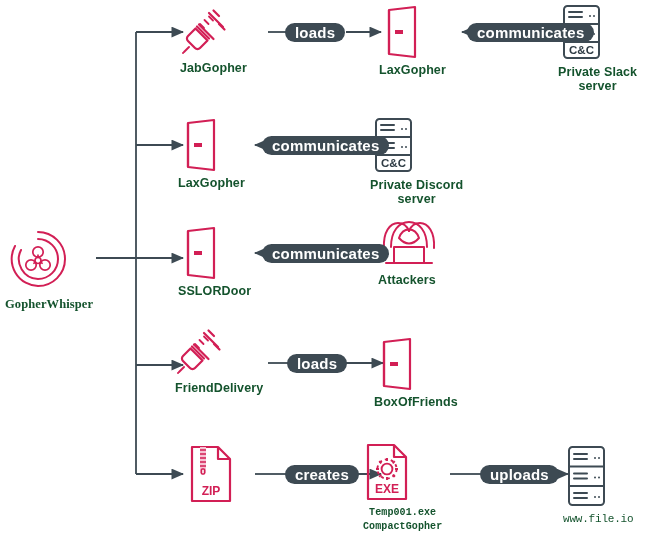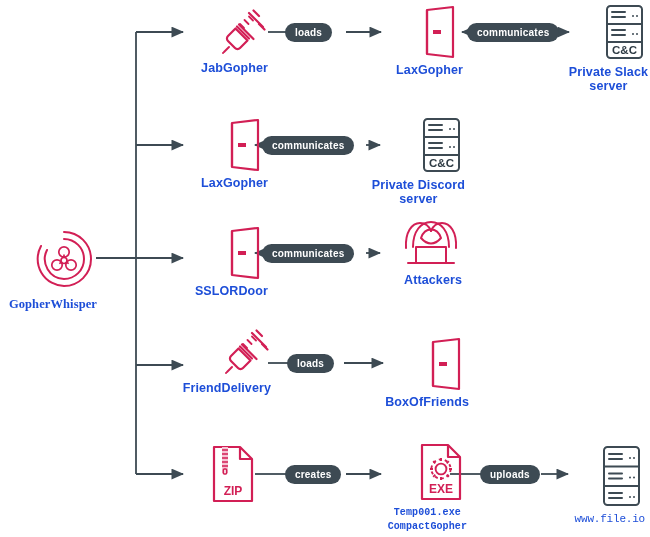--- a/index.html
+++ b/index.html
@@ -2,35 +2,35 @@
 <html><head>
 <meta charset="utf-8">
 <style>
   html,body{margin:0;padding:0;}
   body{
     width:650px;height:537px;background:#ffffff;
     font-family:"Liberation Sans", sans-serif;
     position:relative;overflow:hidden;
   }
   #canvas{position:absolute;left:0;top:0;width:650px;height:537px;}
-  .node{position:absolute;display:flex;flex-direction:column;align-items:flex-end;}
+  .node{position:absolute;display:flex;flex-direction:column;align-items:flex-start;}
   .node .icon{display:block;}
   .node .label{
-    margin-top:5px;text-align:center;color:#1d4ed8;
+    margin-top:5px;text-align:center;color:#14532d;
     font-size:12.5px;font-weight:700;line-height:14px;letter-spacing:.1px;
     white-space:pre-line;
   }
   .node .label.mono{
     font-family:"Liberation Mono","DejaVu Sans Mono",monospace;
     font-weight:400;font-size:11px;letter-spacing:-.2px;
   }
   .pill{
     position:absolute;background:#3d4a53;color:#ffffff;
     border-radius:11px;height:19px;line-height:19px;
-    font-size:10px;font-weight:700;text-align:center;
+    font-size:15px;font-weight:700;text-align:center;
     padding:0 10px;letter-spacing:.2px;white-space:nowrap;
   }
   svg{display:block;overflow:visible;}
 </style>
 </head>
 <body>
 
 <svg id="canvas" viewBox="0 0 650 537">
   <defs>
     <marker id="arrow" markerWidth="7" markerHeight="7" refX="6.4" refY="3" orient="auto">

